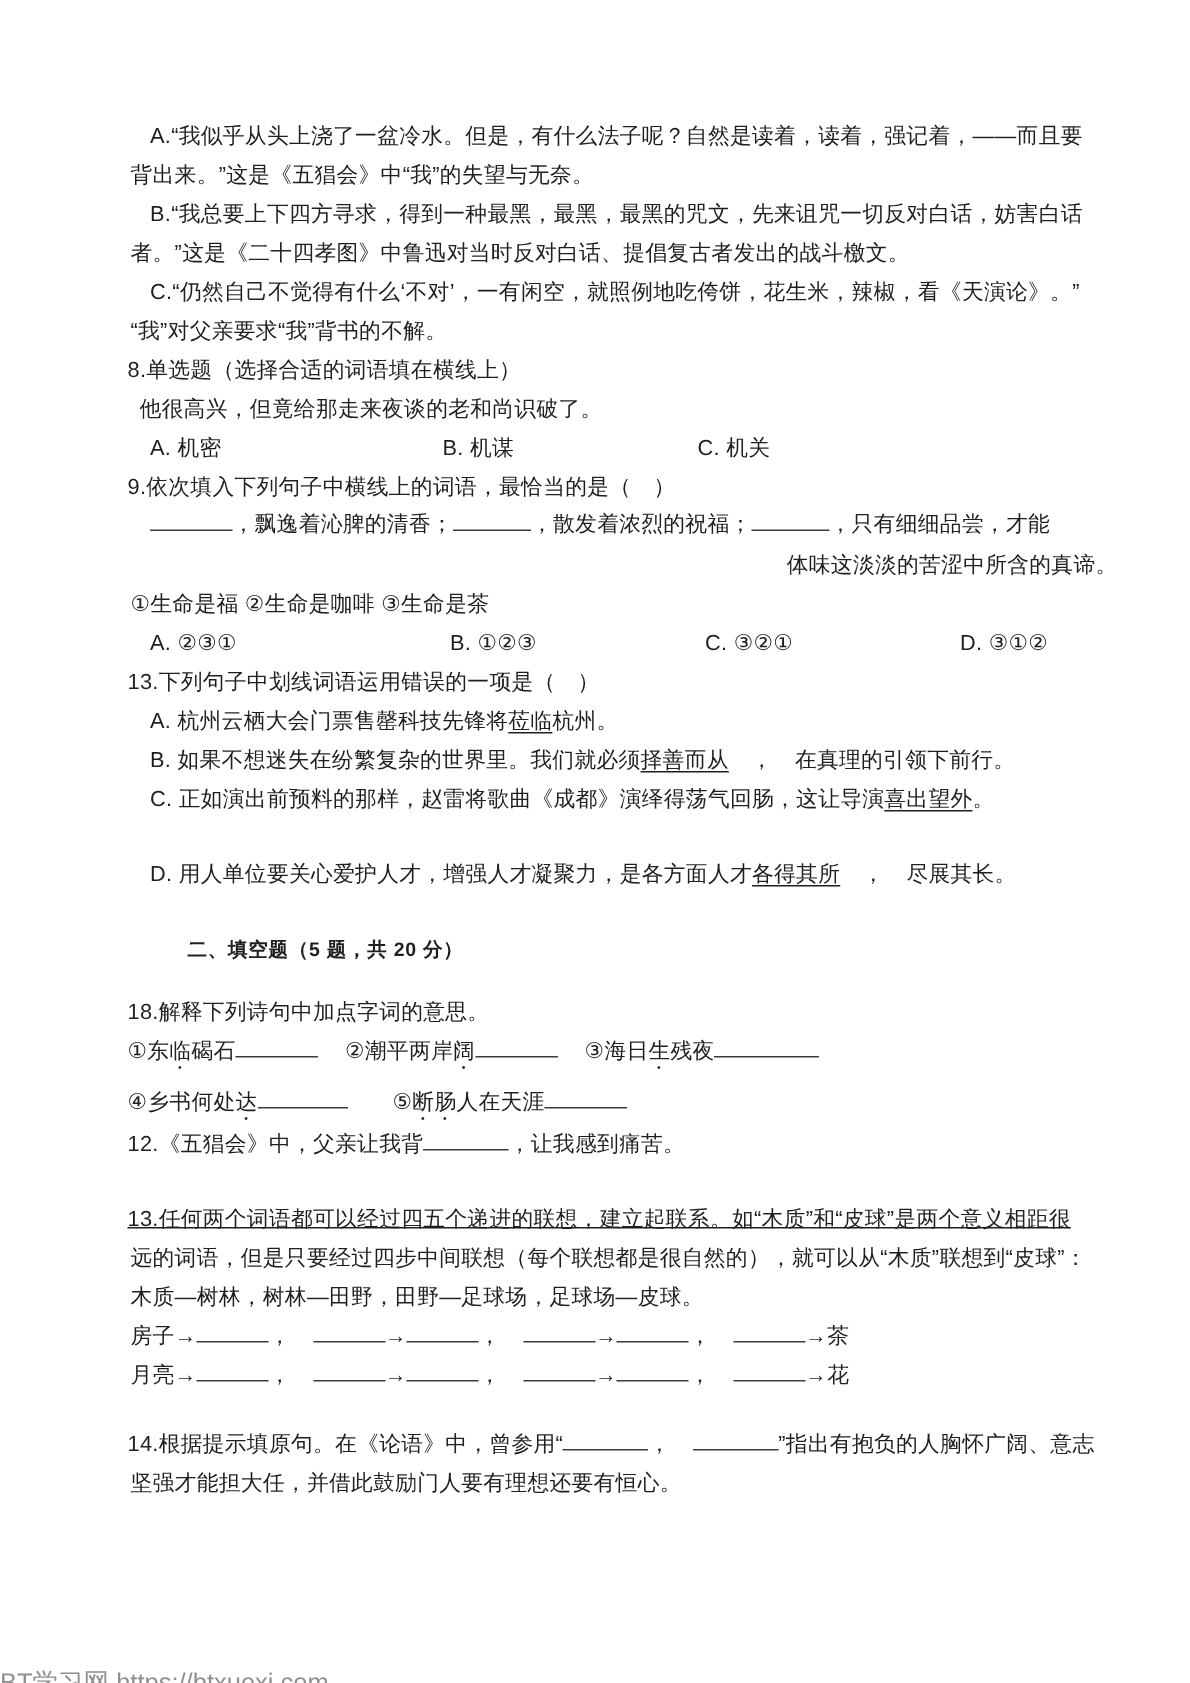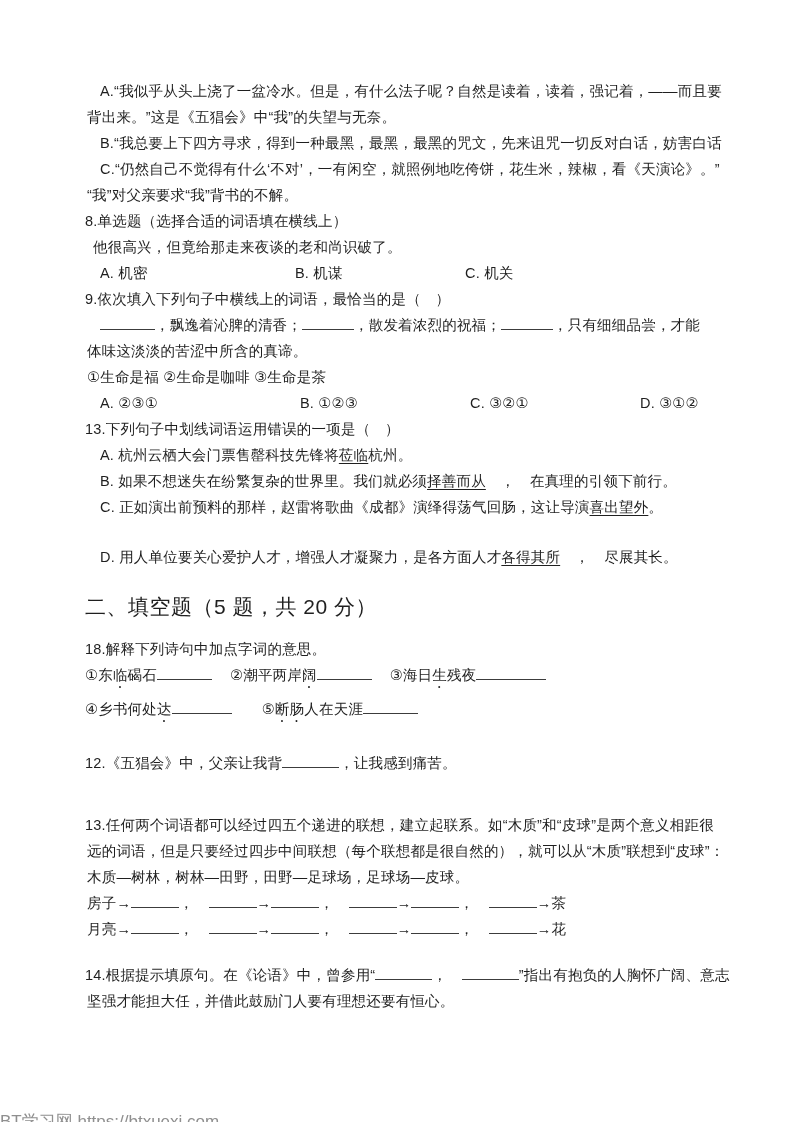--- a/index.html
+++ b/index.html
@@ -15,24 +15,25 @@
     position:absolute;
     top:78px;left:85px;right:48px;
   }
   .line{
     font-size:14.5px;
     line-height:26px;
     white-space:nowrap;
     letter-spacing:0.2px;
   }
   .line.header{
-    font-size:21px;
-    font-weight:normal;
+    font-size:13px;
+    font-weight:bold;
     line-height:30px;
     letter-spacing:0.5px;
+    margin-left:40px;
   }
   .blank{
     display:inline-block;
     height:14px;
     border-bottom:1px solid #3c3c3c;
     vertical-align:baseline;
   }
   .gap{display:inline-block;height:1px;}
   .u{
     text-decoration:underline;
@@ -63,41 +64,42 @@
   }
 </style>
 </head>
 <body>
 
 <div class="page">
   <div class="doc">
       <div class="line" style="padding-left: 15px;"><span>A.“我似乎从头上浇了一盆冷水。但是，有什么法子呢？自然是读着，读着，强记着，——而且要</span></div>
       <div class="line" style="padding-left: 2px;"><span>背出来。”这是《五猖会》中“我”的失望与无奈。</span></div>
       <div class="line" style="padding-left: 15px;"><span>B.“我总要上下四方寻求，得到一种最黑，最黑，最黑的咒文，先来诅咒一切反对白话，妨害白话</span></div>
+      <div class="line" style="padding-left: 2px;"><span>者。”这是《二十四孝图》中鲁迅对当时反对白话、提倡复古者发出的战斗檄文。</span></div>
       <div class="line" style="padding-left: 15px;"><span>C.“仍然自己不觉得有什么‘不对’，一有闲空，就照例地吃侉饼，花生米，辣椒，看《天演论》。”</span></div>
       <div class="line" style="padding-left: 2px;"><span>“我”对父亲要求“我”背书的不解。</span></div>
       <div class="line"><span>8.单选题（选择合适的词语填在横线上）</span></div>
       <div class="line" style="padding-left: 8px;"><span>他很高兴，但竟给那走来夜谈的老和尚识破了。</span></div>
       <div class="line" style="padding-left: 15px;"><span class="cell" style="width: 195px;">A. 机密</span><span class="cell" style="width: 170px;">B. 机谋</span><span class="cell">C. 机关</span></div>
       <div class="line"><span>9.依次填入下列句子中横线上的词语，最恰当的是（　）</span></div>
-      <div class="line" style="padding-left: 15px;"><span class="blank" style="width: 55px;"></span><span>，飘逸着沁脾的清香；</span><span class="blank" style="width: 52px;"></span><span>，散发着浓烈的祝福；</span><span class="blank" style="width: 52px;"></span><span>，只有细细品尝，才能</span></div>
-      <div class="line" style="padding-left: 2px;"><span>体味这淡淡的苦涩中所含的真谛。</span></div>
+      <div class="line" style="padding-left: 15px; font-family: Liberation Mono, monospace;"><span class="blank" style="width: 55px;"></span><span>，飘逸着沁脾的清香；</span><span class="blank" style="width: 52px;"></span><span>，散发着浓烈的祝福；</span><span class="blank" style="width: 52px;"></span><span>，只有细细品尝，才能</span></div>
+      <div class="line" style="padding-left: 2px; text-align: right;"><span>体味这淡淡的苦涩中所含的真谛。</span></div>
       <div class="line" style="padding-left: 2px;"><span>①生命是福 ②生命是咖啡 ③生命是茶</span></div>
       <div class="line" style="padding-left: 15px;"><span class="cell" style="width: 200px;">A. ②③①</span><span class="cell" style="width: 170px;">B. ①②③</span><span class="cell" style="width: 170px;">C. ③②①</span><span class="cell">D. ③①②</span></div>
       <div class="line"><span>13.下列句子中划线词语运用错误的一项是（　）</span></div>
       <div class="line" style="padding-left: 15px;"><span>A. 杭州云栖大会门票售罄科技先锋将</span><span class="u">莅临</span><span>杭州。</span></div>
       <div class="line" style="padding-left: 15px;"><span>B. 如果不想迷失在纷繁复杂的世界里。我们就必须</span><span class="u">择善而从</span><span>　，　在真理的引领下前行。</span></div>
       <div class="line" style="padding-left: 15px;"><span>C. 正如演出前预料的那样，赵雷将歌曲《成都》演绎得荡气回肠，这让导演</span><span class="u">喜出望外</span><span>。</span></div>
       <div class="line" style="padding-left: 15px; margin-top: 24px;"><span>D. 用人单位要关心爱护人才，增强人才凝聚力，是各方面人才</span><span class="u">各得其所</span><span>　，　尽展其长。</span></div>
       <div class="line header" style="margin-top: 22px;"><span>二、填空题（5 题，共 20 分）</span></div>
       <div class="line" style="margin-top: 14px;"><span>18.解释下列诗句中加点字词的意思。</span></div>
       <div class="line"><span>①东</span><span class="dot">临</span><span>碣石</span><span class="blank" style="width: 55px;"></span><span class="gap" style="width: 18px;"></span><span>②潮平两岸</span><span class="dot">阔</span><span class="blank" style="width: 55px;"></span><span class="gap" style="width: 18px;"></span><span>③海日</span><span class="dot">生</span><span>残夜</span><span class="blank" style="width: 70px;"></span></div>
       <div class="line" style="margin-top: 6px;"><span>④乡书何处</span><span class="dot">达</span><span class="blank" style="width: 60px;"></span><span class="gap" style="width: 30px;"></span><span>⑤</span><span class="dot">断肠</span><span>人在天涯</span><span class="blank" style="width: 55px;"></span></div>
-      <div class="line" style="margin-top: 26px;"><span>12.《五猖会》中，父亲让我背</span><span class="blank" style="width: 57px;"></span><span>，让我感到痛苦。</span></div>
-      <div class="line" style="margin-top: 36px;"><span>13.任何两个词语都可以经过四五个递进的联想，建立起联系。如“木质”和“皮球”是两个意义相距很</span></div>
+      <div class="line" style=""><span>12.《五猖会》中，父亲让我背</span><span class="blank" style="width: 57px;"></span><span>，让我感到痛苦。</span></div>
+      <div class="line" style="margin-top: 24px; text-decoration: underline;"><span>13.任何两个词语都可以经过四五个递进的联想，建立起联系。如“木质”和“皮球”是两个意义相距很</span></div>
       <div class="line" style="padding-left: 2px;"><span>远的词语，但是只要经过四步中间联想（每个联想都是很自然的），就可以从“木质”联想到“皮球”：</span></div>
       <div class="line" style="padding-left: 2px;"><span>木质—树林，树林—田野，田野—足球场，足球场—皮球。</span></div>
       <div class="line" style="padding-left: 2px;"><span>房子→</span><span class="blank" style="width: 48px;"></span><span>，　</span><span class="blank" style="width: 48px;"></span><span>→</span><span class="blank" style="width: 48px;"></span><span>，　</span><span class="blank" style="width: 48px;"></span><span>→</span><span class="blank" style="width: 48px;"></span><span>，　</span><span class="blank" style="width: 48px;"></span><span>→茶</span></div>
       <div class="line" style="padding-left: 2px;"><span>月亮→</span><span class="blank" style="width: 48px;"></span><span>，　</span><span class="blank" style="width: 48px;"></span><span>→</span><span class="blank" style="width: 48px;"></span><span>，　</span><span class="blank" style="width: 48px;"></span><span>→</span><span class="blank" style="width: 48px;"></span><span>，　</span><span class="blank" style="width: 48px;"></span><span>→花</span></div>
       <div class="line" style="margin-top: 20px;"><span>14.根据提示填原句。在《论语》中，曾参用“</span><span class="blank" style="width: 57px;"></span><span>，　</span><span class="blank" style="width: 57px;"></span><span>”指出有抱负的人胸怀广阔、意志</span></div>
       <div class="line" style="padding-left: 2px;"><span>坚强才能担大任，并借此鼓励门人要有理想还要有恒心。</span></div>
     </div>
   <div class="footer">
     <div class="footer-site">BT学习网 https://btxuexi.com</div>
     <div class="footer-page">第 2 页 共 6 页</div>

